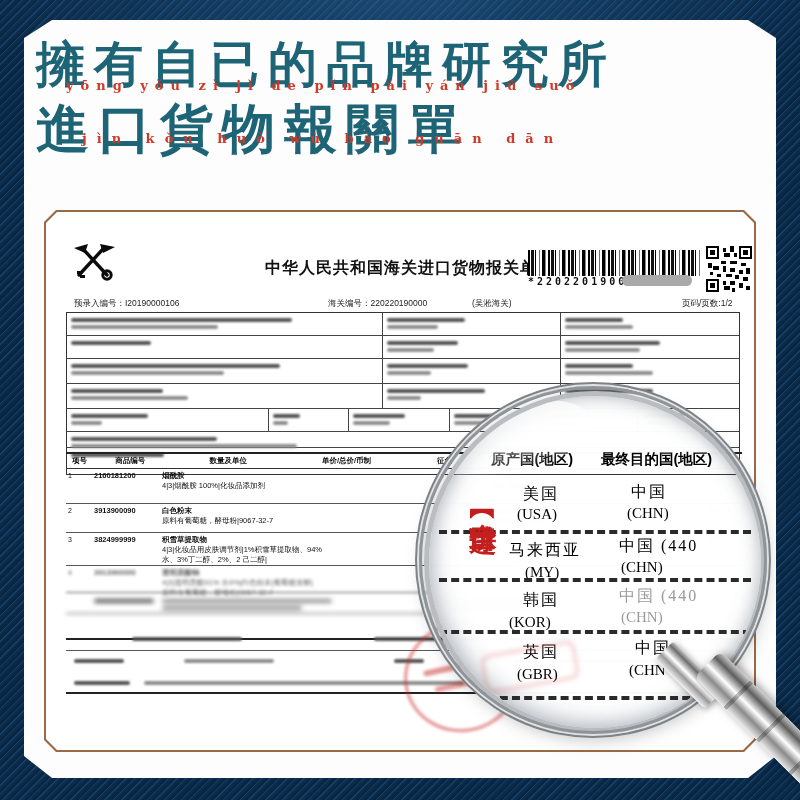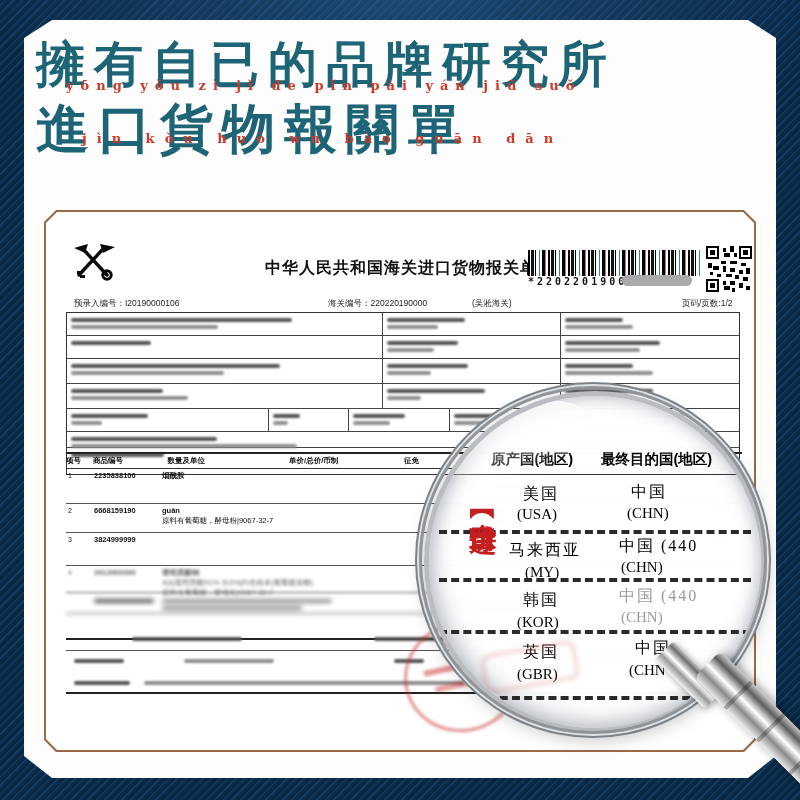--- a/index.html
+++ b/index.html
@@ -47,21 +47,21 @@
   .b.dk{background:#555;}
   
   .formgrid{position:absolute;left:20px;top:100px;width:672px;border:1px solid #333;}
   .frow{display:flex;border-bottom:1px solid #444;}
   .frow:last-child{border-bottom:none;}
   .fcell{border-right:1px solid #444;padding:2px 4px 1px 4px;box-sizing:border-box;}
   .fcell:last-child{border-right:none;}
   
   .goods{position:absolute;left:20px;top:240px;width:676px;border-top:2px solid #222;border-bottom:2px solid #222;}
   .ghead{display:flex;font-size:7.5px;font-weight:bold;border-bottom:1px solid #333;padding:2px 0;}
-  .ghead div{text-align:left;}
+  .ghead div{text-align:center;}
   .grow{position:relative;border-bottom:1px solid #555;font-size:7.5px;line-height:1.35;}
   .gno{position:absolute;left:2px;top:2px;font-size:7px;}
   .gcode{position:absolute;left:28px;top:2px;font-weight:bold;font-size:7.5px;}
   .gname{position:absolute;left:96px;top:2px;width:260px;font-size:7.5px;}
   .gname .nm{font-weight:bold;}
   .gqty{position:absolute;left:356px;top:2px;width:120px;text-align:right;font-size:7.5px;}
   .glevy{position:absolute;right:2px;top:2px;width:40px;text-align:center;font-size:6px;color:#333;line-height:1.2;}
   .blurred{filter:blur(1.4px);color:#666;}
   .blurred2{filter:blur(2.2px);color:#888;}
   
@@ -289,54 +289,60 @@
         <div class="ghead">
           <div style="width:4%">项号</div>
           <div style="width:11%">商品编号</div>
           <div style="width:18%">数量及单位</div>
           <div style="width:17%">单价/总价/币制</div>
           <div style="width:12%">征免</div>
         </div>
 
         <div class="grow" style="height:34px">
           <span class="gno">1</span>
-          <span class="gcode">2235838100</span>
+          <span class="gcode">2160181200</span>
           <div class="gname">
             <div class="nm">烟酰胺</div>
+            <div>4|3|烟酰胺 100%|化妆品添加剂</div>
           </div>
           <div class="gqty">
             <div>200.00000千克</div>
             <div>200.00000千克</div>
           </div>
           <div class="glevy">
             <div>照章征税</div>
               <div>(1)</div>
           </div>
         </div>
 
         <div class="grow" style="height:28px">
           <span class="gno">2</span>
-          <span class="gcode">6668159190</span>
+          <span class="gcode">3913900090</span>
           <div class="gname">
-            <div class="nm">guān</div>
+            <div class="nm">白色粉末</div>
             <div>原料有葡萄糖，酵母粉|9067-32-7</div>
           </div>
           <div class="gqty">
             <div>200.00000千克</div>
             <div>200.00000千克</div>
           </div>
           <div class="glevy">
             <div>照章征税</div>
               <div>(1)</div>
           </div>
         </div>
 
         <div class="grow" style="height:32px">
           <span class="gno">3</span>
           <span class="gcode">3824999999</span>
+          <div class="gname">
+            <div class="nm">积雪草提取物</div>
+            <div>4|3|化妆品用皮肤调节剂|1%积雪草提取物、94%</div>
+            <div>水、3%丁二醇、2%、2 己二醇|</div>
+          </div>
           <div class="gqty">
             <div>20千克</div>
             <div style="margin-top:10px">20千克</div>
           </div>
           <div class="glevy">
             <div>照章征税</div>
               <div>(1)</div>
           </div>
         </div>
 
@@ -407,21 +413,21 @@
     <div class="mdash" style="top:134px"></div>
 
     <div class="mcountry" style="left:80px;top:144px">马来西亚</div>
     <div class="mcode" style="left:96px;top:168px">(MY)</div>
     <div class="mcountry" style="left:190px;top:140px">中国 (440</div>
     <div class="mcode" style="left:192px;top:163px">(CHN)</div>
 
     <div class="mdash" style="top:182px"></div>
 
     <div class="mcountry" style="left:94px;top:194px">韩国</div>
-    <div class="mcode" style="left:88px;top:218px">(KOR)</div>
+    <div class="mcode" style="left:80px;top:218px">(KOR)</div>
     <div class="mcountry gray" style="left:190px;top:190px">中国 (440</div>
     <div class="mcode gray" style="left:192px;top:213px">(CHN)</div>
 
     <div class="mdash" style="top:234px"></div>
 
     <div class="mcountry" style="left:94px;top:246px">英国</div>
     <div class="mcode" style="left:88px;top:270px">(GBR)</div>
     <div class="mcountry" style="left:206px;top:242px">中国</div>
     <div class="mcode" style="left:200px;top:266px">(CHN</div>
 

